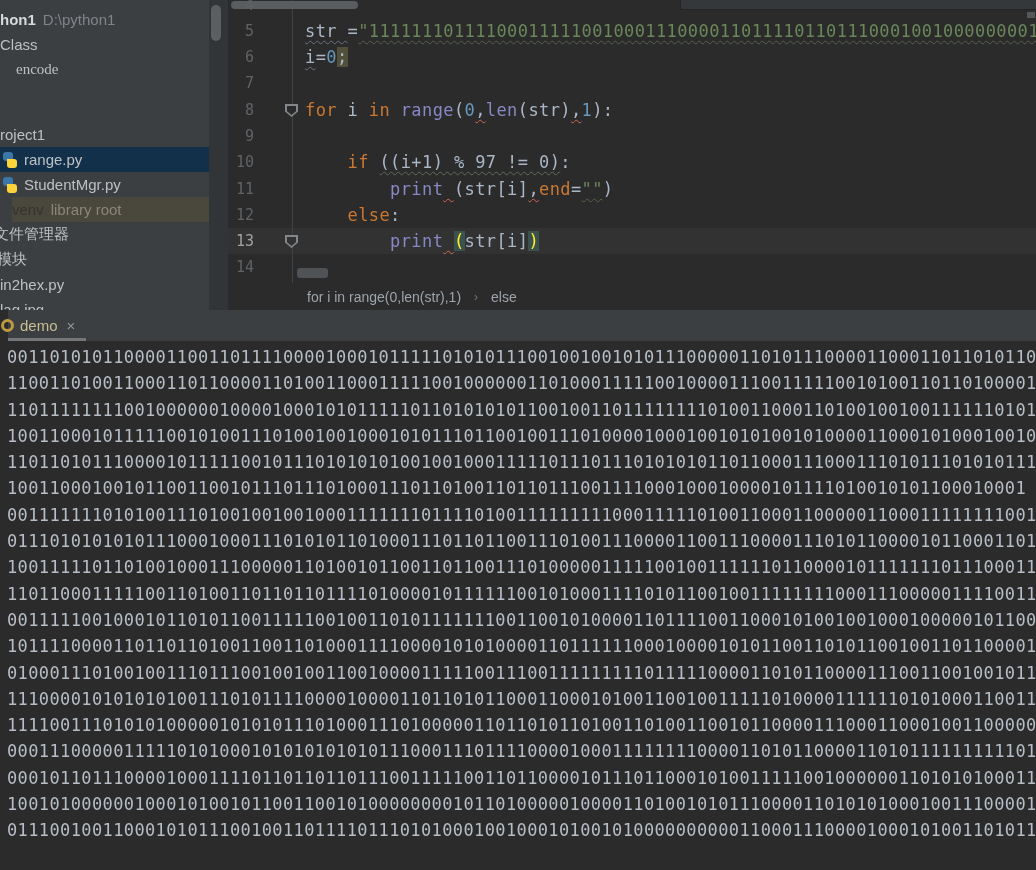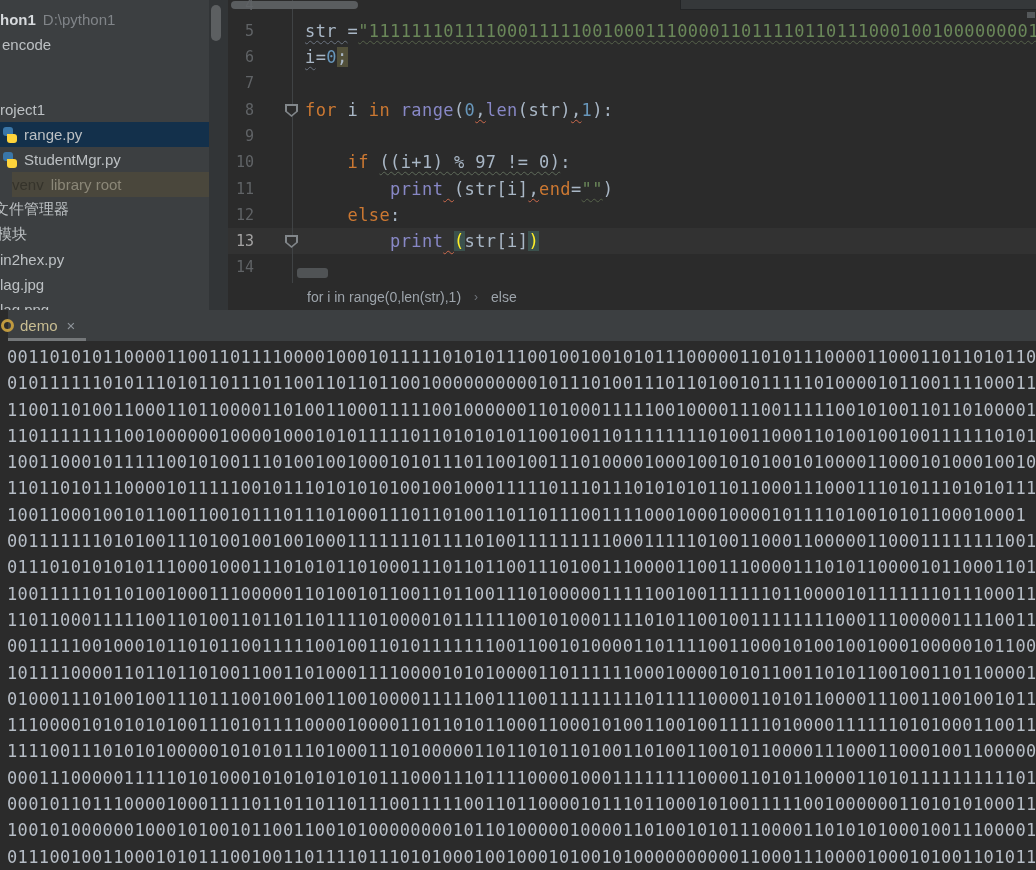--- a/index.html
+++ b/index.html
@@ -94,21 +94,24 @@
 </head>
 <body>
 
 <div class="app">
 
   <aside class="tree" id="tree">
       <div class="trow" style="padding-left: 0px;">
         <span class="bold">hon1</span>
         <span class="suffix">D:\python1</span>
       </div>
-      <div class="trow" style="padding-left: 2px;">
+      <div class="trow" style="padding-left: 0px;">
+        <span>Class</span>
+      </div>
+      <div class="trow" style="padding-left: 16px; font-family: Liberation Serif, serif;">
         <span>encode</span>
       </div>
       <div class="trow" style="padding-left: 0px; margin-top: 40px;">
         <span>roject1</span>
       </div>
       <div class="trow selected" style="padding-left: 2px;">
         <span class="pyicon"></span>
         <span>range.py</span>
       </div>
       <div class="trow" style="padding-left: 2px;">
@@ -171,21 +174,20 @@
     <div class="ctab">
       <span class="ctab-icon"></span>
       <span class="ctab-label">demo</span>
       <span class="ctab-close">×</span>
     </div>
     <div class="ctab-underline"></div>
   </div>
 
   <div class="console" id="console">
       <div class="crow">0011010101100001100110111100001000101111101010111001001001010111000001101011100001100011011010110</div>
-      <div class="crow">0101111110101110101101110110011011011001000000000010111010011101101001011111010000101100111100011</div>
       <div class="crow">1100110100110001101100001101001100011111001000000110100011111001000011100111110010100110110100001</div>
       <div class="crow">1101111111100100000010000100010101111101101010101100100110111111110100110001101001001001111110101</div>
       <div class="crow">1001100010111110010100111010010010001010111011001001110100001000100101010010100001100010100010010</div>
       <div class="crow">1101101011100001011111001011101010101001001000111110111011101010101101100011100011101011101010111</div>
       <div class="crow">100110001001011001100101110111010001110110100110110111001111000100010000101111010010101100010001</div>
       <div class="crow">0011111110101001110100100100100011111110111101001111111110001111101001100011000001100011111111001</div>
       <div class="crow">0111010101010111000100011101010110100011101101100111010011100001100111000011101011000010110001101</div>
       <div class="crow">1001111101101001000111000001101001011001101100111010000011111001001111110110000101111111011100011</div>
       <div class="crow">1101100011111001101001101101101111010000101111110010100011110101100100111111110001110000011110011</div>
       <div class="crow">0011111001000101101011001111100100110101111111001100101000011011110011000101001001000100000101100</div>

